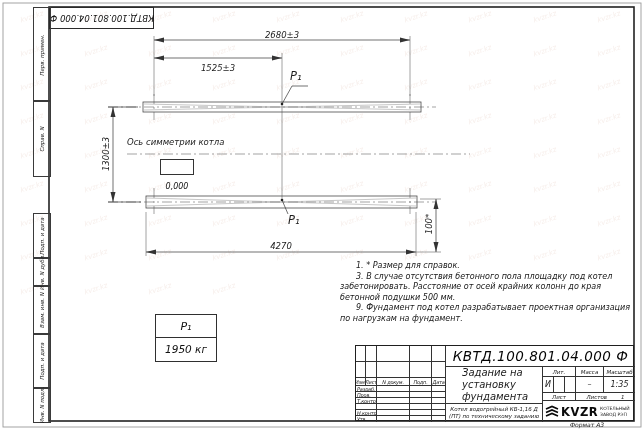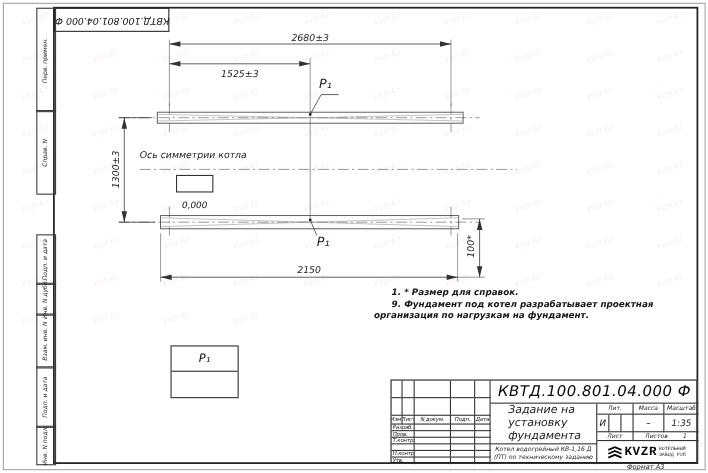--- a/index.html
+++ b/index.html
@@ -27,21 +27,21 @@
             border:1px solid #333;display:flex;align-items:center;justify-content:center;}
   .levelbox span{font-size:8px;font-style:italic;color:#111;margin-top:39px;}
   
   .loadtbl{position:absolute;left:155px;top:314px;width:60px;height:46px;z-index:3;
            border:1.2px solid #2f2f2f;}
   .loadtbl .row{height:22px;display:flex;align-items:center;justify-content:center;
            font-style:italic;color:#111;}
   .loadtbl .row:first-child{border-bottom:1px solid #2f2f2f;font-size:11px;}
   .loadtbl .row:last-child{font-size:10.5px;}
   
-  .notes{position:absolute;left:340px;top:261px;width:294px;z-index:3;font-weight:bold;}
+  .notes{position:absolute;left:340px;top:261px;width:294px;z-index:3;}
   .notes p{margin:0;text-indent:16px;font-size:8px;font-style:italic;color:#161616;line-height:1.32;}
   
   .tb{position:absolute;left:355px;top:345px;width:279px;height:76px;z-index:4;
       border:1.5px solid #1f1f1f;box-sizing:border-box;background:rgba(255,255,255,0.6);}
   .tb .cell{position:absolute;box-sizing:border-box;display:flex;align-items:center;justify-content:center;
       font-style:italic;color:#1a1a1a;overflow:hidden;}
   .br{border-right:1px solid #333;}
   .bb{border-bottom:1px solid #333;}
   .f5{font-size:5px;line-height:6px;letter-spacing:-0.2px;}
   .f55{font-size:5.5px;}
@@ -230,36 +230,38 @@
   <div class="vcell" style="top:333px;height:54px;">
       <span>Подп. и дата</span>
     </div>
   <div class="vcell" style="top:387px;height:34px;">
       <span>Инв. N подл.</span>
     </div>
 
   <span class="dtext c" style="left:252px;top:30px;width:60px;font-size:8.5px;">2680±3</span>
   <span class="dtext c" style="left:188px;top:63px;width:60px;font-size:8.5px;">1525±3</span>
   <span class="dtext c rot90" style="left:81px;top:149px;width:50px;font-size:8.5px;">1300±3</span>
-  <span class="dtext c" style="left:251px;top:241px;width:60px;font-size:8.5px;">2150</span>
+  <span class="dtext c" style="left:251px;top:241px;width:60px;font-size:8.5px;">4270</span>
   <span class="dtext c rot90" style="left:404px;top:219px;width:50px;font-size:8.5px;">100*</span>
   <span class="dtext" style="left:290px;top:69px;font-size:11.5px;">Р₁</span>
   <span class="dtext" style="left:288px;top:213px;font-size:11.5px;">Р₁</span>
   <span class="dtext" style="left:127px;top:137px;font-size:8.5px;font-style:italic;">Ось симметрии котла</span>
 
   <div class="levelbox">
     <span>0,000</span>
   </div>
 
   <div class="loadtbl">
     <div class="row">Р₁</div>
+    <div class="row">1950 кг</div>
   </div>
 
   <div class="notes">
     <p>1. * Размер для справок.</p>
+    <p>3. В случае отсутствия бетонного пола площадку под котел забетонировать. Расстояние от осей крайних колонн до края бетонной подушки 500 мм.</p>
     <p>9. Фундамент под котел разрабатывает проектная организация по нагрузкам на фундамент.</p>
   </div>
 
   <div class="tb">
 
     <div class="cell br bb" style="left:0;top:0;width:10px;height:16px;"></div>
     <div class="cell br bb" style="left:10px;top:0;width:11px;height:16px;"></div>
     <div class="cell br bb" style="left:21px;top:0;width:33px;height:16px;"></div>
     <div class="cell br bb" style="left:54px;top:0;width:22px;height:16px;"></div>
     <div class="cell br bb" style="left:76px;top:0;width:14px;height:16px;"></div>
@@ -319,21 +321,21 @@
     <div class="cell br bb" style="left:209px;top:31px;width:11px;height:16px;"></div>
     <div class="cell br bb" style="left:220px;top:31px;width:28px;height:16px;font-size:8px;">–</div>
     <div class="cell bb" style="left:248px;top:31px;width:31px;height:16px;font-size:8px;">1:35</div>
 
     <div class="cell br bb f55" style="left:187px;top:47px;width:33px;height:8px;">Лист</div>
     <div class="cell bb f55" style="left:220px;top:47px;width:59px;height:8px;gap:14px;">
       <span>Листов</span>
       <span>1</span>
     </div>
 
-    <div class="cell" style="left:187px;top:55px;width:92px;height:21px;font-family:Liberation Mono, monospace;">
+    <div class="cell" style="left:187px;top:55px;width:92px;height:21px;">
       <div class="logo-wrap">
         <svg width="14" height="13">
           <path d="M1,4 L7,1.5 L13,4 M1,7.5 L7,5 L13,7.5 M1,11 L7,8.5 L13,11" stroke="#0a0a0a" stroke-width="1.7" fill="none"></path>
         </svg>
         <span class="logo-txt">KVZR</span>
         <span class="co-name">
           <span>КОТЕЛЬНЫЙ</span>
           <span>ЗАВОД РЭП</span>
         </span>
       </div>

